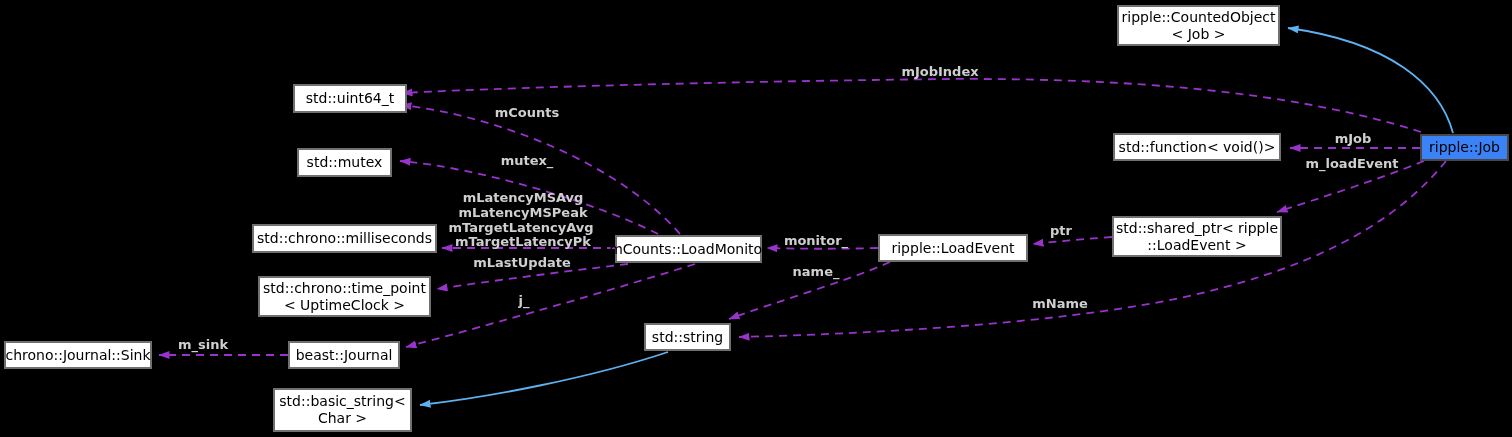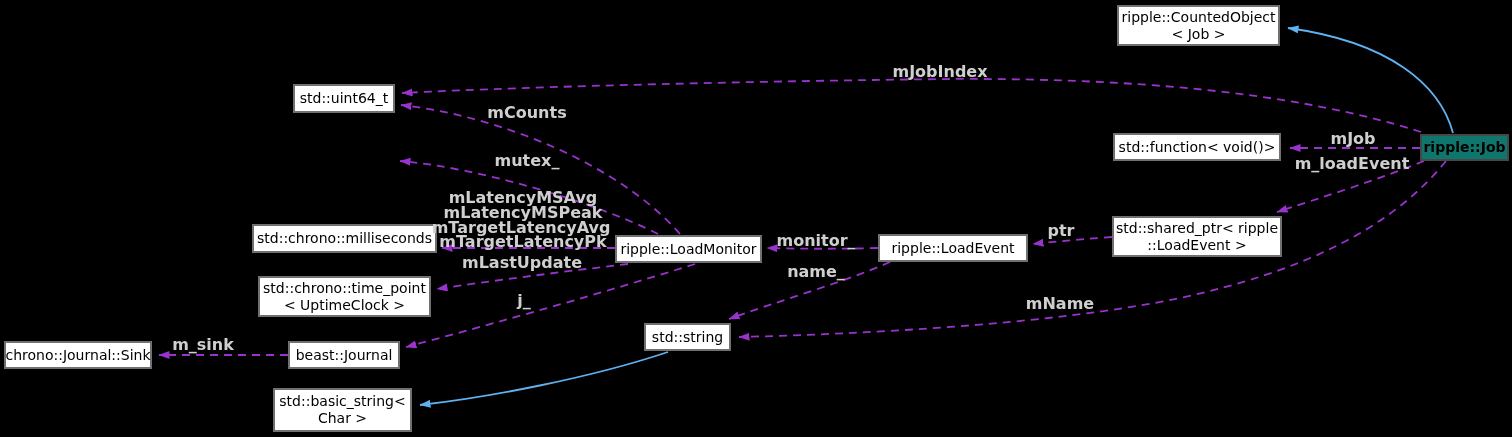--- a/index.html
+++ b/index.html
@@ -9,24 +9,24 @@
     font-family:"DejaVu Sans","Liberation Sans",sans-serif;
   }
   #edges { position:absolute; left:0; top:0; width:1512px; height:437px; }
   .node {
     position:absolute; box-sizing:border-box;
     display:flex; flex-direction:column; align-items:center; justify-content:center;
     background:#ffffff; border:2px solid #707070; color:#000;
     font-size:14px; line-height:17px; text-align:center; white-space:nowrap;
     cursor:pointer;
   }
-  .node.highlight { background:#0f766e; border-color:#474747; cursor:default;font-weight:bold; }
+  .node.highlight { background:#3b82f6; border-color:#474747; cursor:default; }
   .edge-label {
     position:absolute; transform:translate(-50%,-50%);
-    color:#cfcfcf; font-size:16px; font-weight:600; white-space:nowrap;
+    color:#cfcfcf; font-size:13px; font-weight:600; white-space:nowrap;
   }
   .edge { fill:none; stroke-width:1.8px; }
   .edge.member { stroke:#9a32cd; stroke-dasharray:8 6; }
   .edge.inherit { stroke:#5fb2f2; }
 </style>
 </head>
 <body>
 
 <div id="stage">
 
@@ -55,34 +55,37 @@
     <path class="edge member" d="M 288 355 L 159 355" marker-end="url(#arrow-purple)"></path>
 
     <path class="edge inherit" d="M 1453 133 C 1440 85, 1390 42, 1288 28" marker-end="url(#arrow-blue)"></path>
     <path class="edge inherit" d="M 668 352 C 590 378, 490 397, 420 405" marker-end="url(#arrow-blue)"></path>
   </svg>
 
   <div class="node" style="left:1117px;top:5px;width:163px;height:41px;">
     <span>ripple::CountedObject</span>
     <span>&lt; Job &gt;</span>
   </div>
-  <div class="node" style="left:293px;top:84px;width:102px;height:29px;">
+  <div class="node" style="left:293px;top:84px;width:114px;height:29px;">
     <span>std::uint64_t</span>
   </div>
   <div class="node" style="left:1113px;top:133px;width:168px;height:28px;">
     <span>std::function&lt; void()&gt;</span>
   </div>
   <div class="node highlight" style="left:1420px;top:134px;width:89px;height:27px;">
     <span>ripple::Job</span>
   </div>
+  <div class="node" style="left:297px;top:148px;width:95px;height:29px;">
+    <span>std::mutex</span>
+  </div>
   <div class="node" style="left:252px;top:224px;width:185px;height:29px;">
     <span>std::chrono::milliseconds</span>
   </div>
   <div class="node" style="left:615px;top:235px;width:147px;height:28px;">
-    <span>ripple::LoadMonitor</span>
+    <span>mCounts::LoadMonitor</span>
   </div>
   <div class="node" style="left:878px;top:234px;width:150px;height:28px;">
     <span>ripple::LoadEvent</span>
   </div>
   <div class="node" style="left:1112px;top:216px;width:170px;height:41px;">
     <span>std::shared_ptr&lt; ripple</span>
     <span>::LoadEvent &gt;</span>
   </div>
   <div class="node" style="left:258px;top:276px;width:173px;height:41px;">
     <span>std::chrono::time_point</span>

